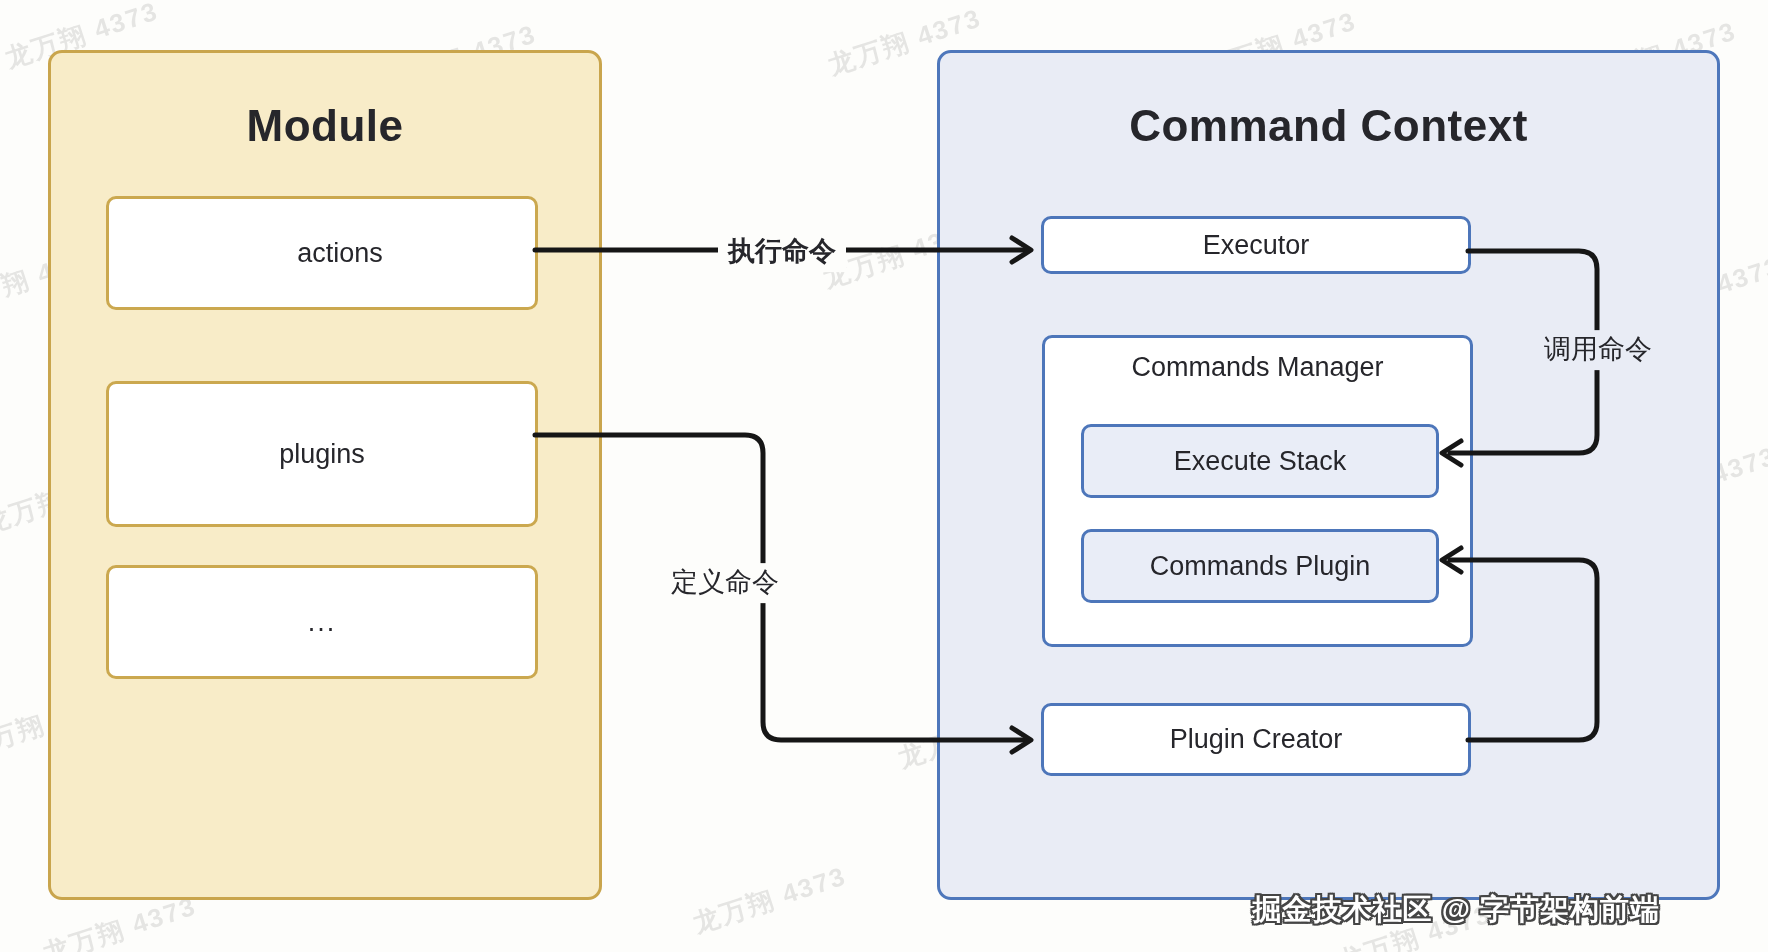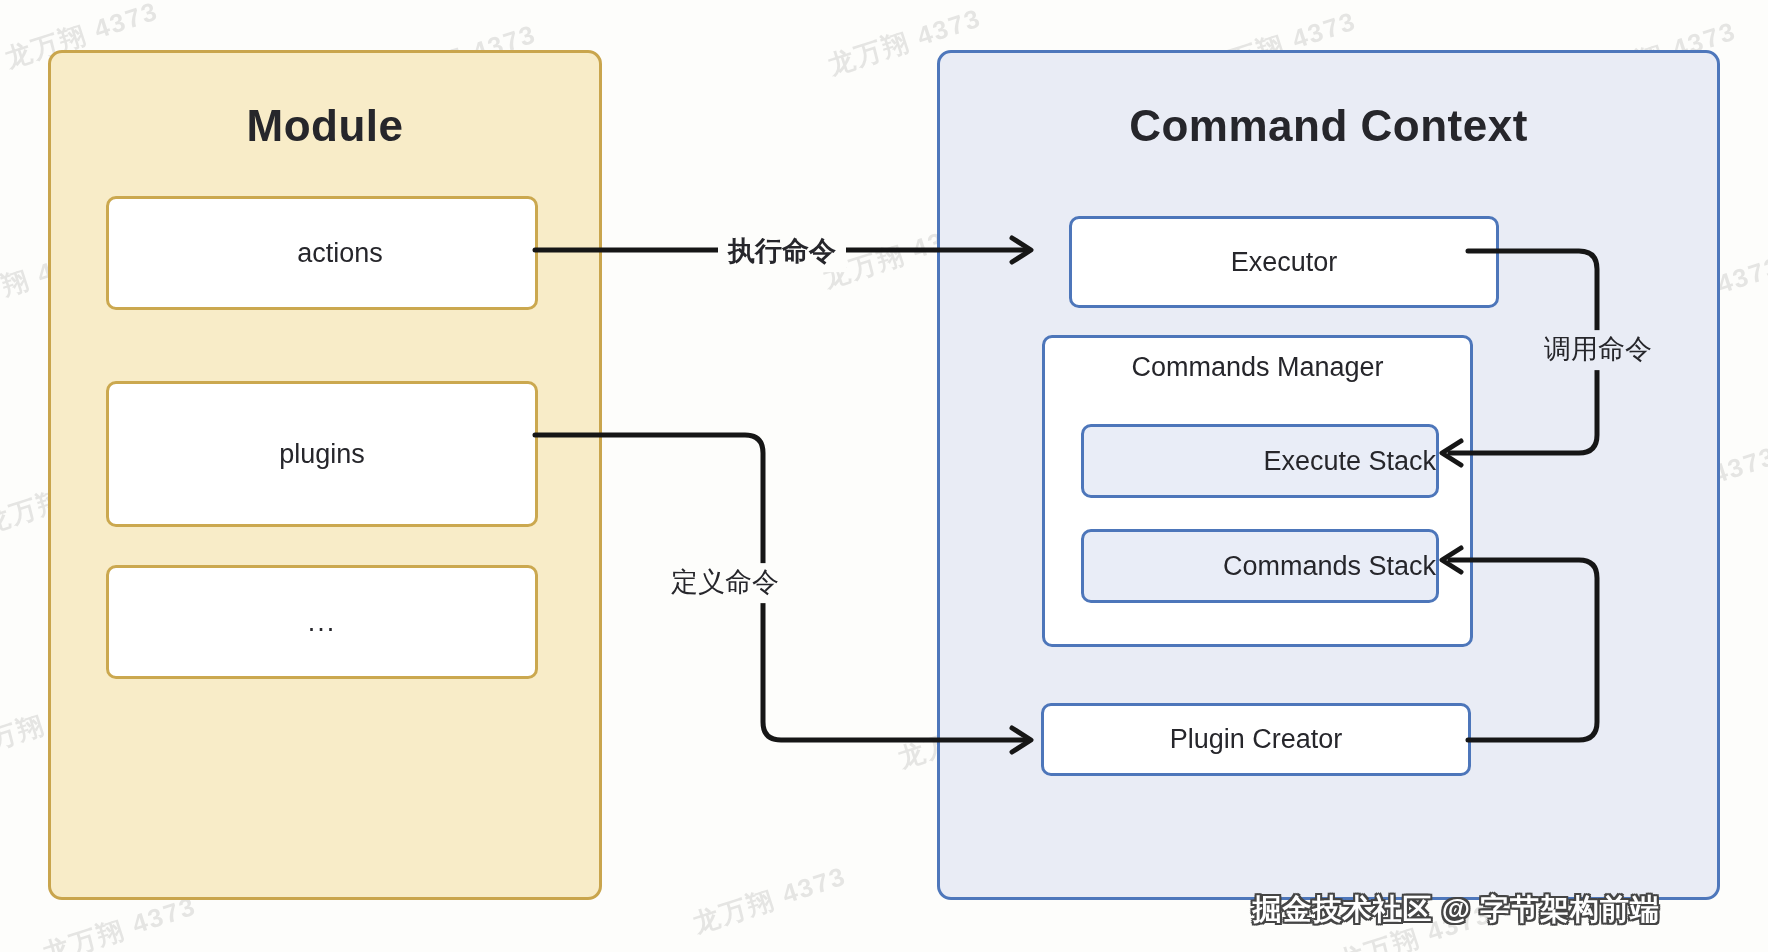--- a/index.html
+++ b/index.html
@@ -40,25 +40,25 @@
     position:absolute;left:0;right:0;top:24px;text-align:center;
     font-size:44px;font-weight:600;color:var(--text);letter-spacing:0.5px;margin-top:24px;
   }
   .node{
     position:absolute;box-sizing:border-box;border-radius:10px;
     display:flex;align-items:center;justify-content:center;
     font-size:27px;color:var(--text);background:#fff;
   }
   .yellow-node{border:3px solid var(--inner-yellow-border);}
   .blue-node{border:3px solid var(--inner-blue-border);}
-  .blue-node-tint{background:var(--inner-blue-fill);justify-content:flex-end;}
+  .blue-node-tint{background:var(--inner-blue-fill);}
   .n-actions{left:55px;top:143px;width:432px;height:114px;padding-left:36px;}
   .n-plugins{left:55px;top:328px;width:432px;height:146px;}
   .n-dots{left:55px;top:512px;width:432px;height:114px;letter-spacing:2px;}
-  .n-executor{left:101px;top:163px;width:430px;height:92px;margin-left:28px;}
+  .n-executor{left:101px;top:163px;width:430px;height:58px;}
   .n-cmdmgr{left:102px;top:282px;width:431px;height:312px;display:block;}
   .cmdmgr-title{
     position:absolute;left:0;right:0;top:14px;text-align:center;
     font-size:27px;color:var(--text);
   }
   .n-execstack{left:36px;top:86px;width:358px;height:74px;}
   .n-cmdstore{left:36px;top:191px;width:358px;height:74px;}
   .n-plugincreator{left:101px;top:650px;width:430px;height:73px;}
   .arrow-svg{position:absolute;left:0;top:0;pointer-events:none;}
   .arrow-label{
@@ -125,21 +125,21 @@
     <div class="group-title">Command Context</div>
     <div class="node blue-node n-executor">
       <span>Executor</span>
     </div>
     <div class="node blue-node n-cmdmgr">
       <div class="cmdmgr-title">Commands Manager</div>
       <div class="node blue-node blue-node-tint n-execstack">
         <span>Execute Stack</span>
       </div>
       <div class="node blue-node blue-node-tint n-cmdstore">
-        <span>Commands Stack</span>
+        <span>Commands Plugin</span>
       </div>
     </div>
     <div class="node blue-node n-plugincreator">
       <span>Plugin Creator</span>
     </div>
   </div>
 
   <svg class="arrow-svg" width="1768" height="952" viewBox="0 0 1768 952">
     <g stroke="var(--arrow)" stroke-width="5" fill="none" stroke-linecap="round" stroke-linejoin="round">
 

